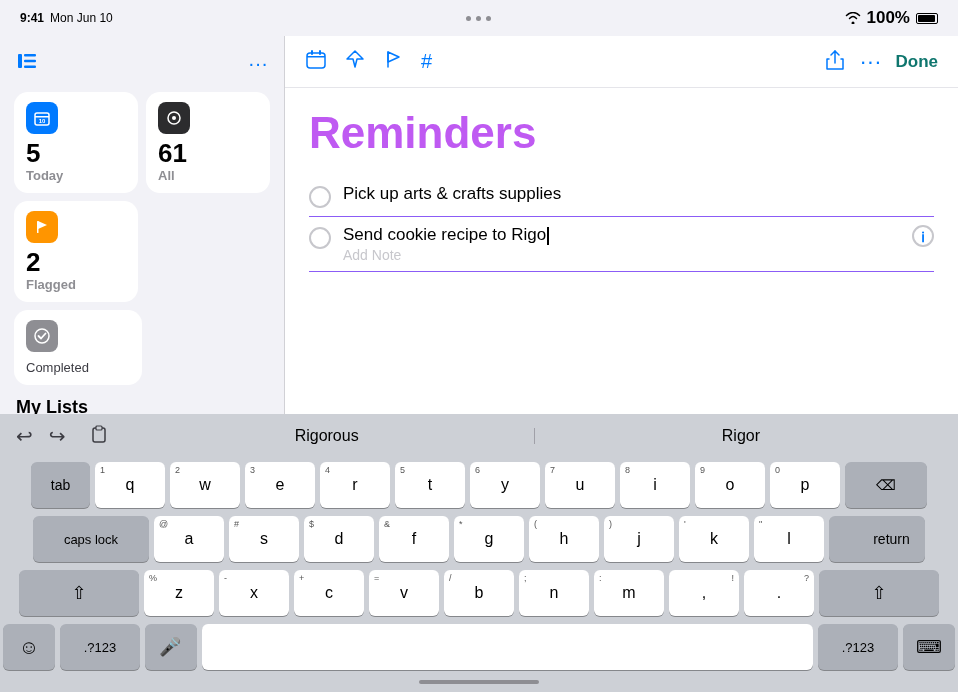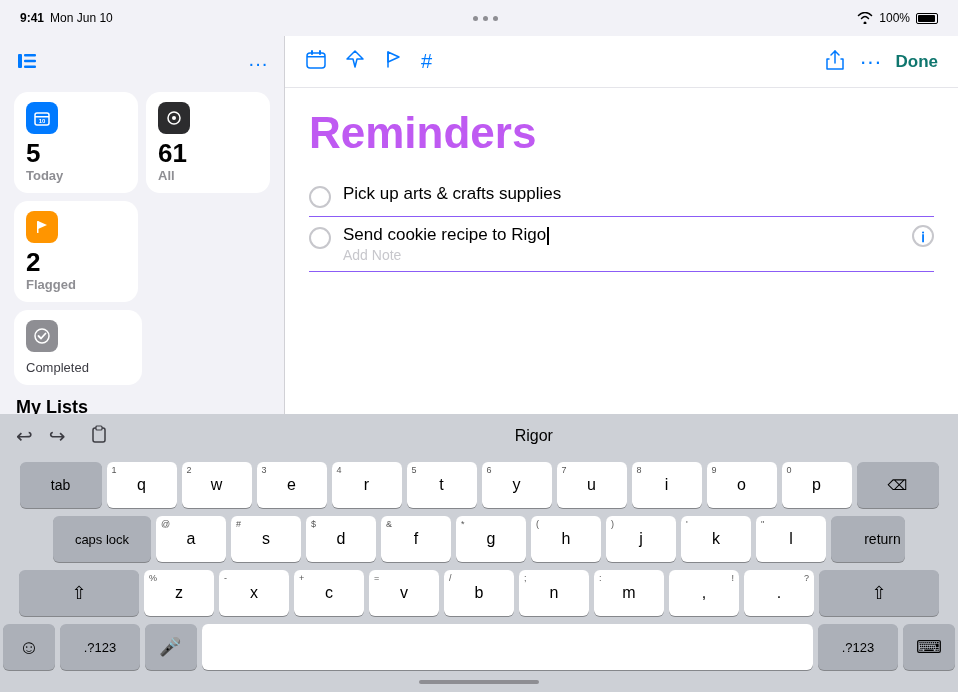--- a/index.html
+++ b/index.html
@@ -323,27 +323,27 @@
     .key-num-label {
       position: absolute;
       top: 3px;
       left: 5px;
       font-size: 9px;
       color: #555;
       font-weight: 400;
     }
 
     
-    .key-tab { width: 82px; }
+    .key-tab { width: 59px; }
     .key-delete { width: 82px; font-size: 18px; }
     .key-letter { width: 70px; }
 
     
-    .key-capslock { width: 98px; }
-    .key-return { width: 74px; font-size: 14px; padding-left: 29px; }
+    .key-capslock { width: 116px; }
+    .key-return { width: 96px; font-size: 14px; padding-left: 29px; }
 
     
     .key-shift { width: 120px; font-size: 18px; }
 
     
     .key-emoji { width: 52px; font-size: 22px; }
     .key-123 { width: 80px; font-size: 14px; }
     .key-mic { width: 52px; font-size: 18px; }
     .key-space { flex: 1; }
     .key-hide { width: 52px; font-size: 18px; }
@@ -382,21 +382,21 @@
     <div class="status-dot"></div>
     <div class="status-dot"></div>
   </div>
   <div class="status-right">
 
     <svg width="16" height="12" viewBox="0 0 16 12">
       <path d="M8 9.5a1.5 1.5 0 1 1 0 3 1.5 1.5 0 0 1 0-3z" fill="#000"></path>
       <path d="M4.5 6.5C5.8 5.2 6.8 4.5 8 4.5s2.2.7 3.5 2" stroke="#000" stroke-width="1.5" fill="none" stroke-linecap="round"></path>
       <path d="M1.5 3.5C3.5 1.5 5.6 0.5 8 0.5s4.5 1 6.5 3" stroke="#000" stroke-width="1.5" fill="none" stroke-linecap="round"></path>
     </svg>
-    <span style="font-size:12px;font-weight:400;">100%</span>
+    <span style="font-size:17px;font-weight:700;">100%</span>
     <span style="display:inline-block;width:22px;height:11px;border:1.5px solid #000;border-radius:2px;position:relative;">
       <span style="position:absolute;top:1px;left:1px;right:2px;bottom:1px;background:#000;border-radius:1px;display:block;"></span>
     </span>
   </div>
 </div>
 
 <div class="app-container">
 
   <div class="sidebar">
     <div class="sidebar-header">
@@ -536,20 +536,21 @@
       <span class="undo-btn">↩</span>
       <span class="redo-btn">↪</span>
     </div>
     <span class="paste-btn">
       <svg width="20" height="20" viewBox="0 0 20 20" fill="none">
         <rect x="5" y="4" width="12" height="14" rx="2" stroke="#3c3c43" stroke-width="1.5"></rect>
         <rect x="8" y="2" width="6" height="4" rx="1" fill="#cdd0d6" stroke="#3c3c43" stroke-width="1.2"></rect>
       </svg>
     </span>
     <div class="autocomplete-suggestions">
+      <span class="suggestion">Rigorous</span>
       <span class="suggestion">Rigor</span>
     </div>
   </div>
 
   <div class="keyboard-rows">
 
     <div class="key-row">
       <div class="key key-dark key-tab" style="font-size:14px;font-weight:500;">tab</div>
       <div class="key key-letter"><span class="key-num-label">1</span>q</div>
       <div class="key key-letter"><span class="key-num-label">2</span>w</div>

